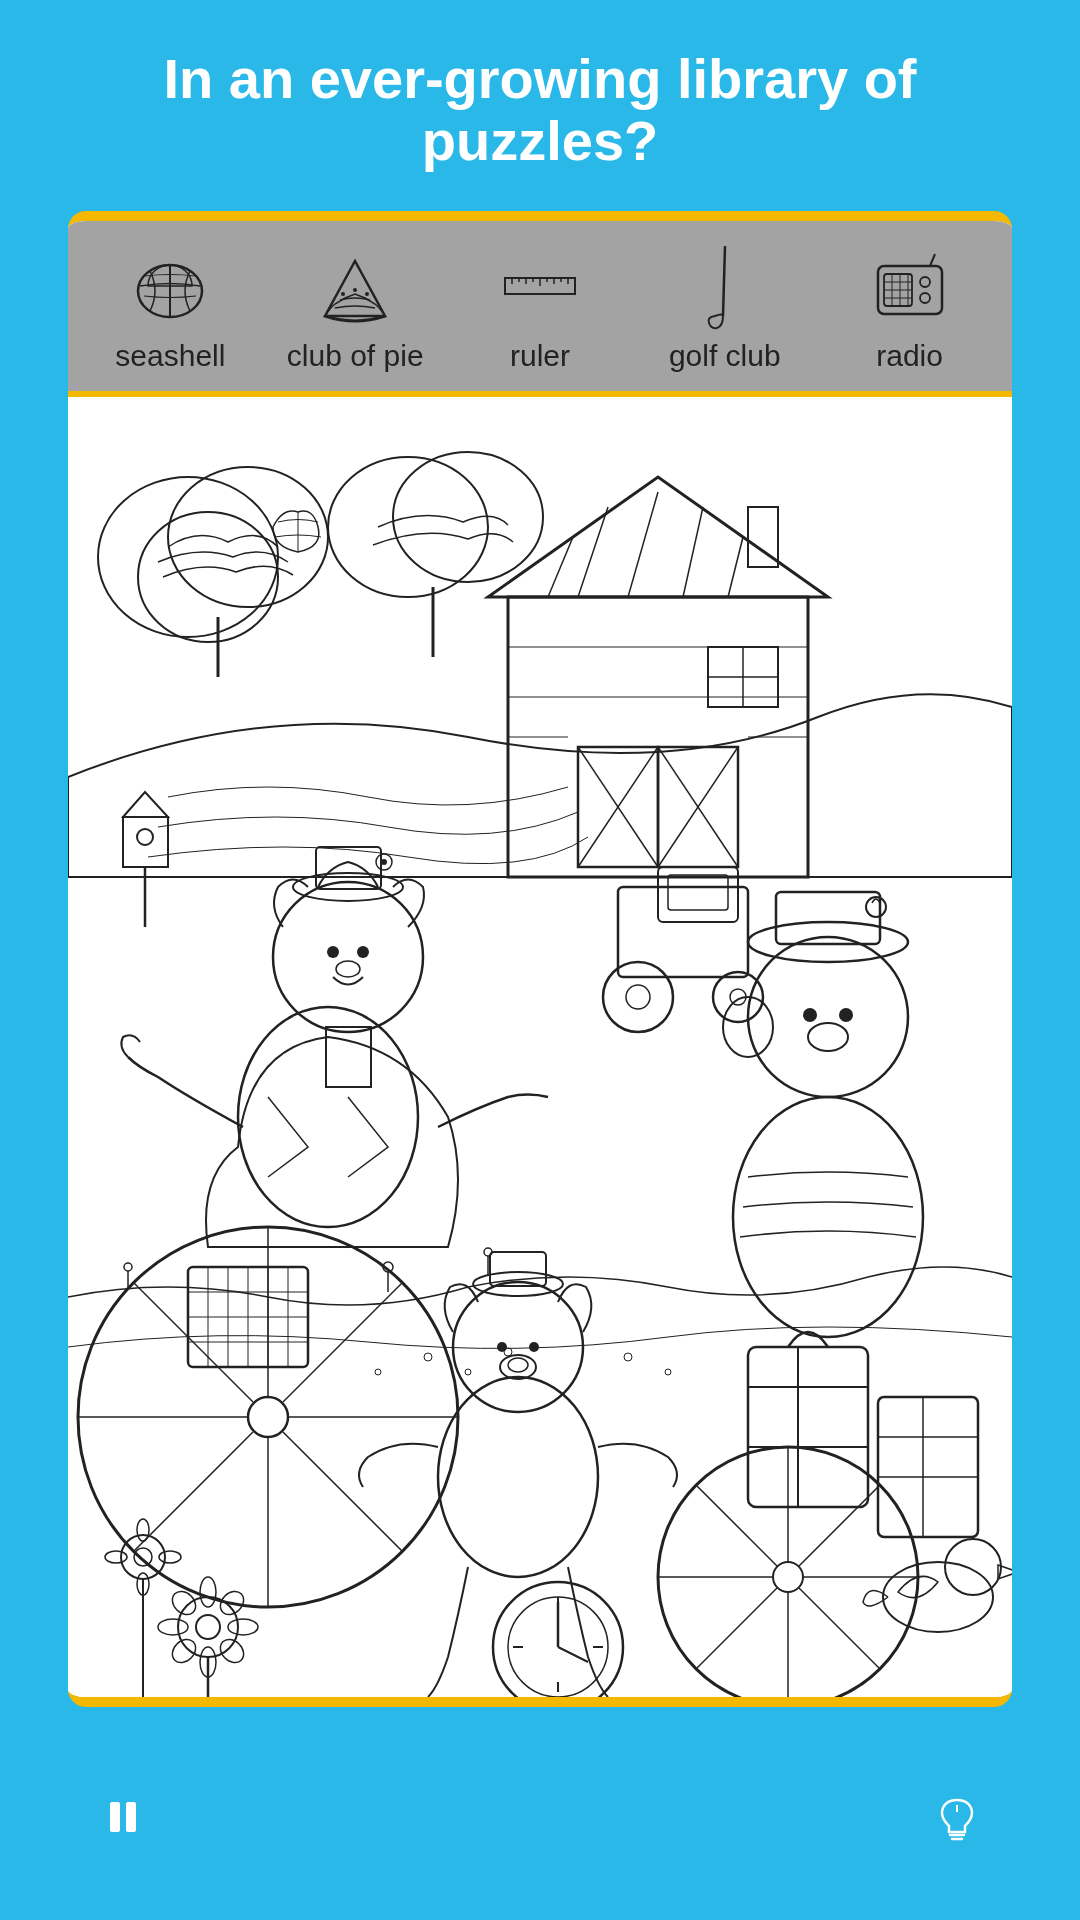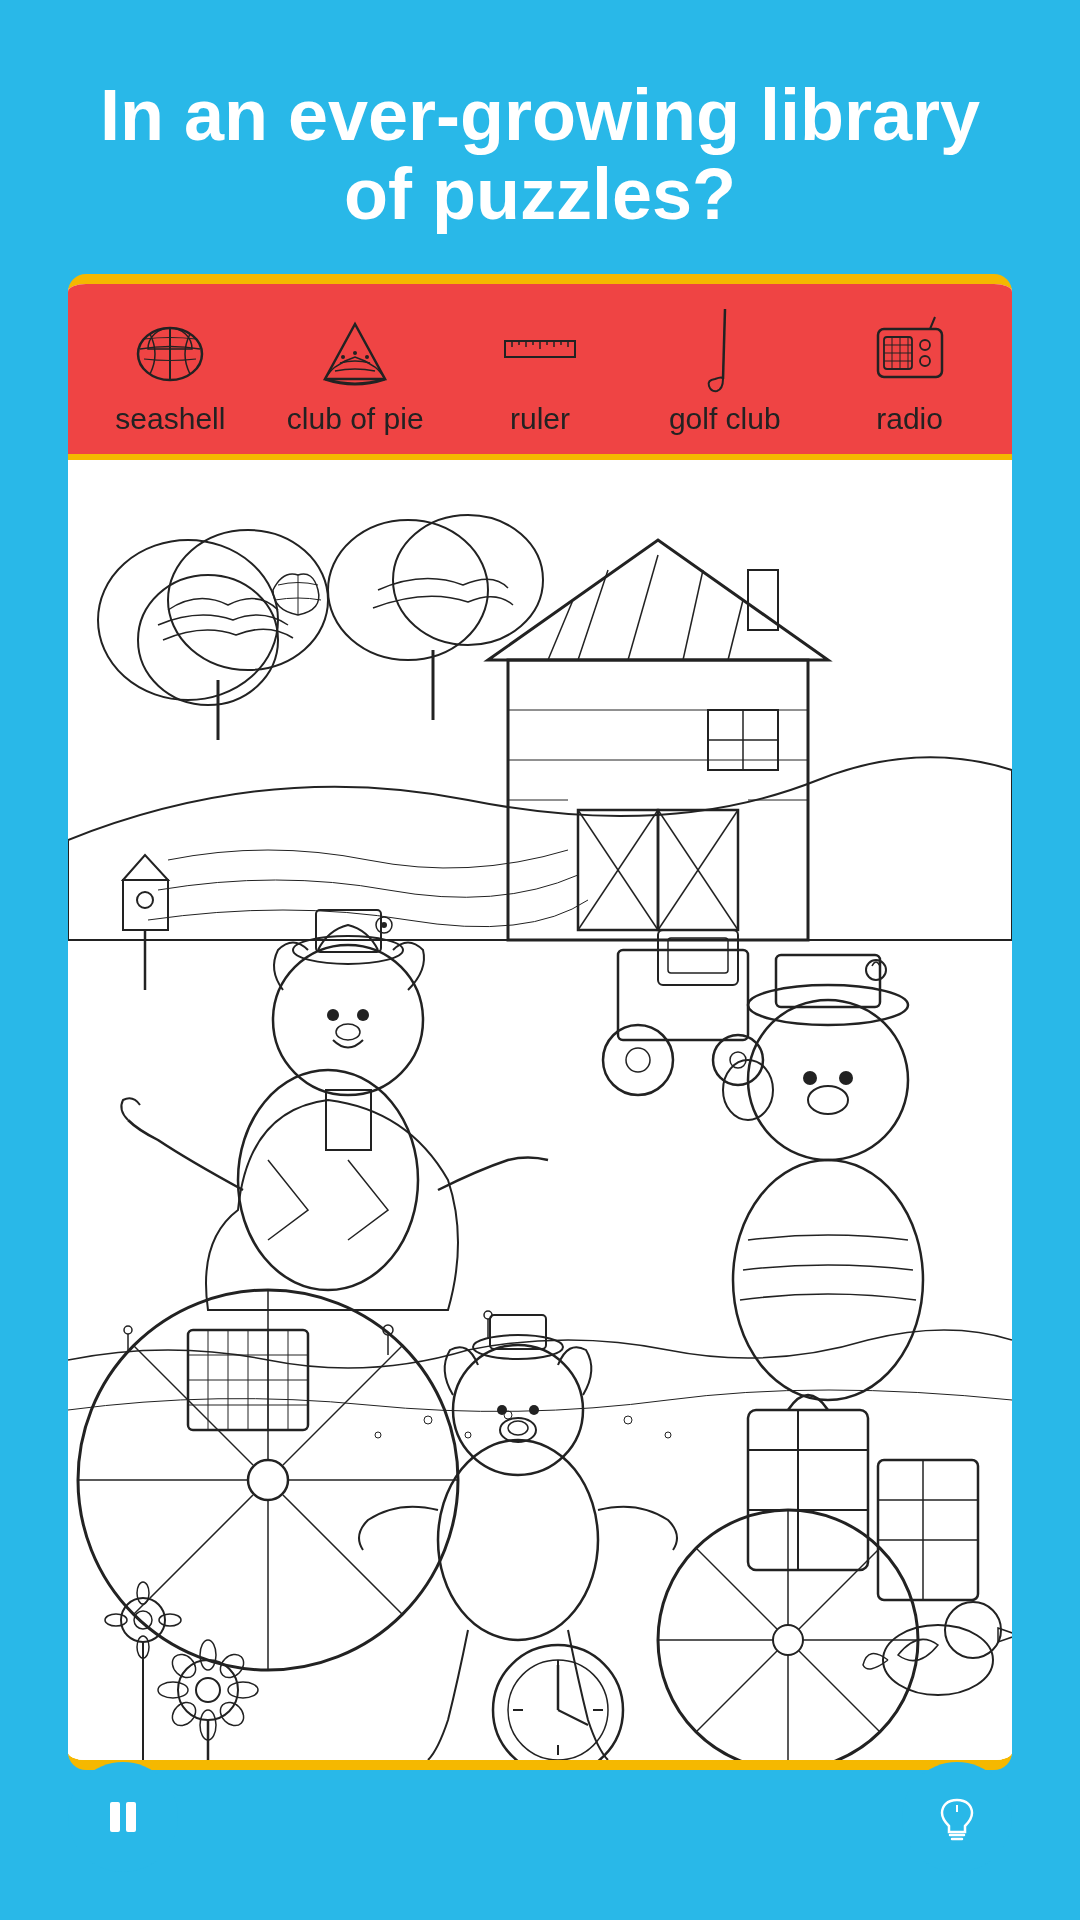--- a/index.html
+++ b/index.html
@@ -7,39 +7,39 @@
     body {
       width: 1080px;
       height: 1920px;
       background-color: #29b8e8;
       font-family: 'Arial Rounded MT Bold', 'Arial Black', Arial, sans-serif;
       overflow: hidden;
       position: relative;
     }
 
     .header-text {
-      padding: 76px 60px 40px 60px;
+      padding: 48px 60px 40px 60px;
       color: white;
-      font-size: 72px;
+      font-size: 56px;
       font-weight: 900;
       line-height: 1.1;
       text-align: center;
     }
 
     .puzzle-card {
       margin: 0 68px;
       background: white;
       border-radius: 18px;
       overflow: hidden;
       border-top: 10px solid #f5b800;
       border-bottom: 10px solid #f5b800;
     }
 
     .items-bar {
-      background: #ef4444;
+      background: #a3a3a3;
       display: flex;
       flex-direction: row;
       align-items: center;
       padding: 20px 10px 18px 10px;
       gap: 0;
       overflow: hidden;
       border-bottom: 6px solid #f5b800;
     }
 
     .item-cell {

